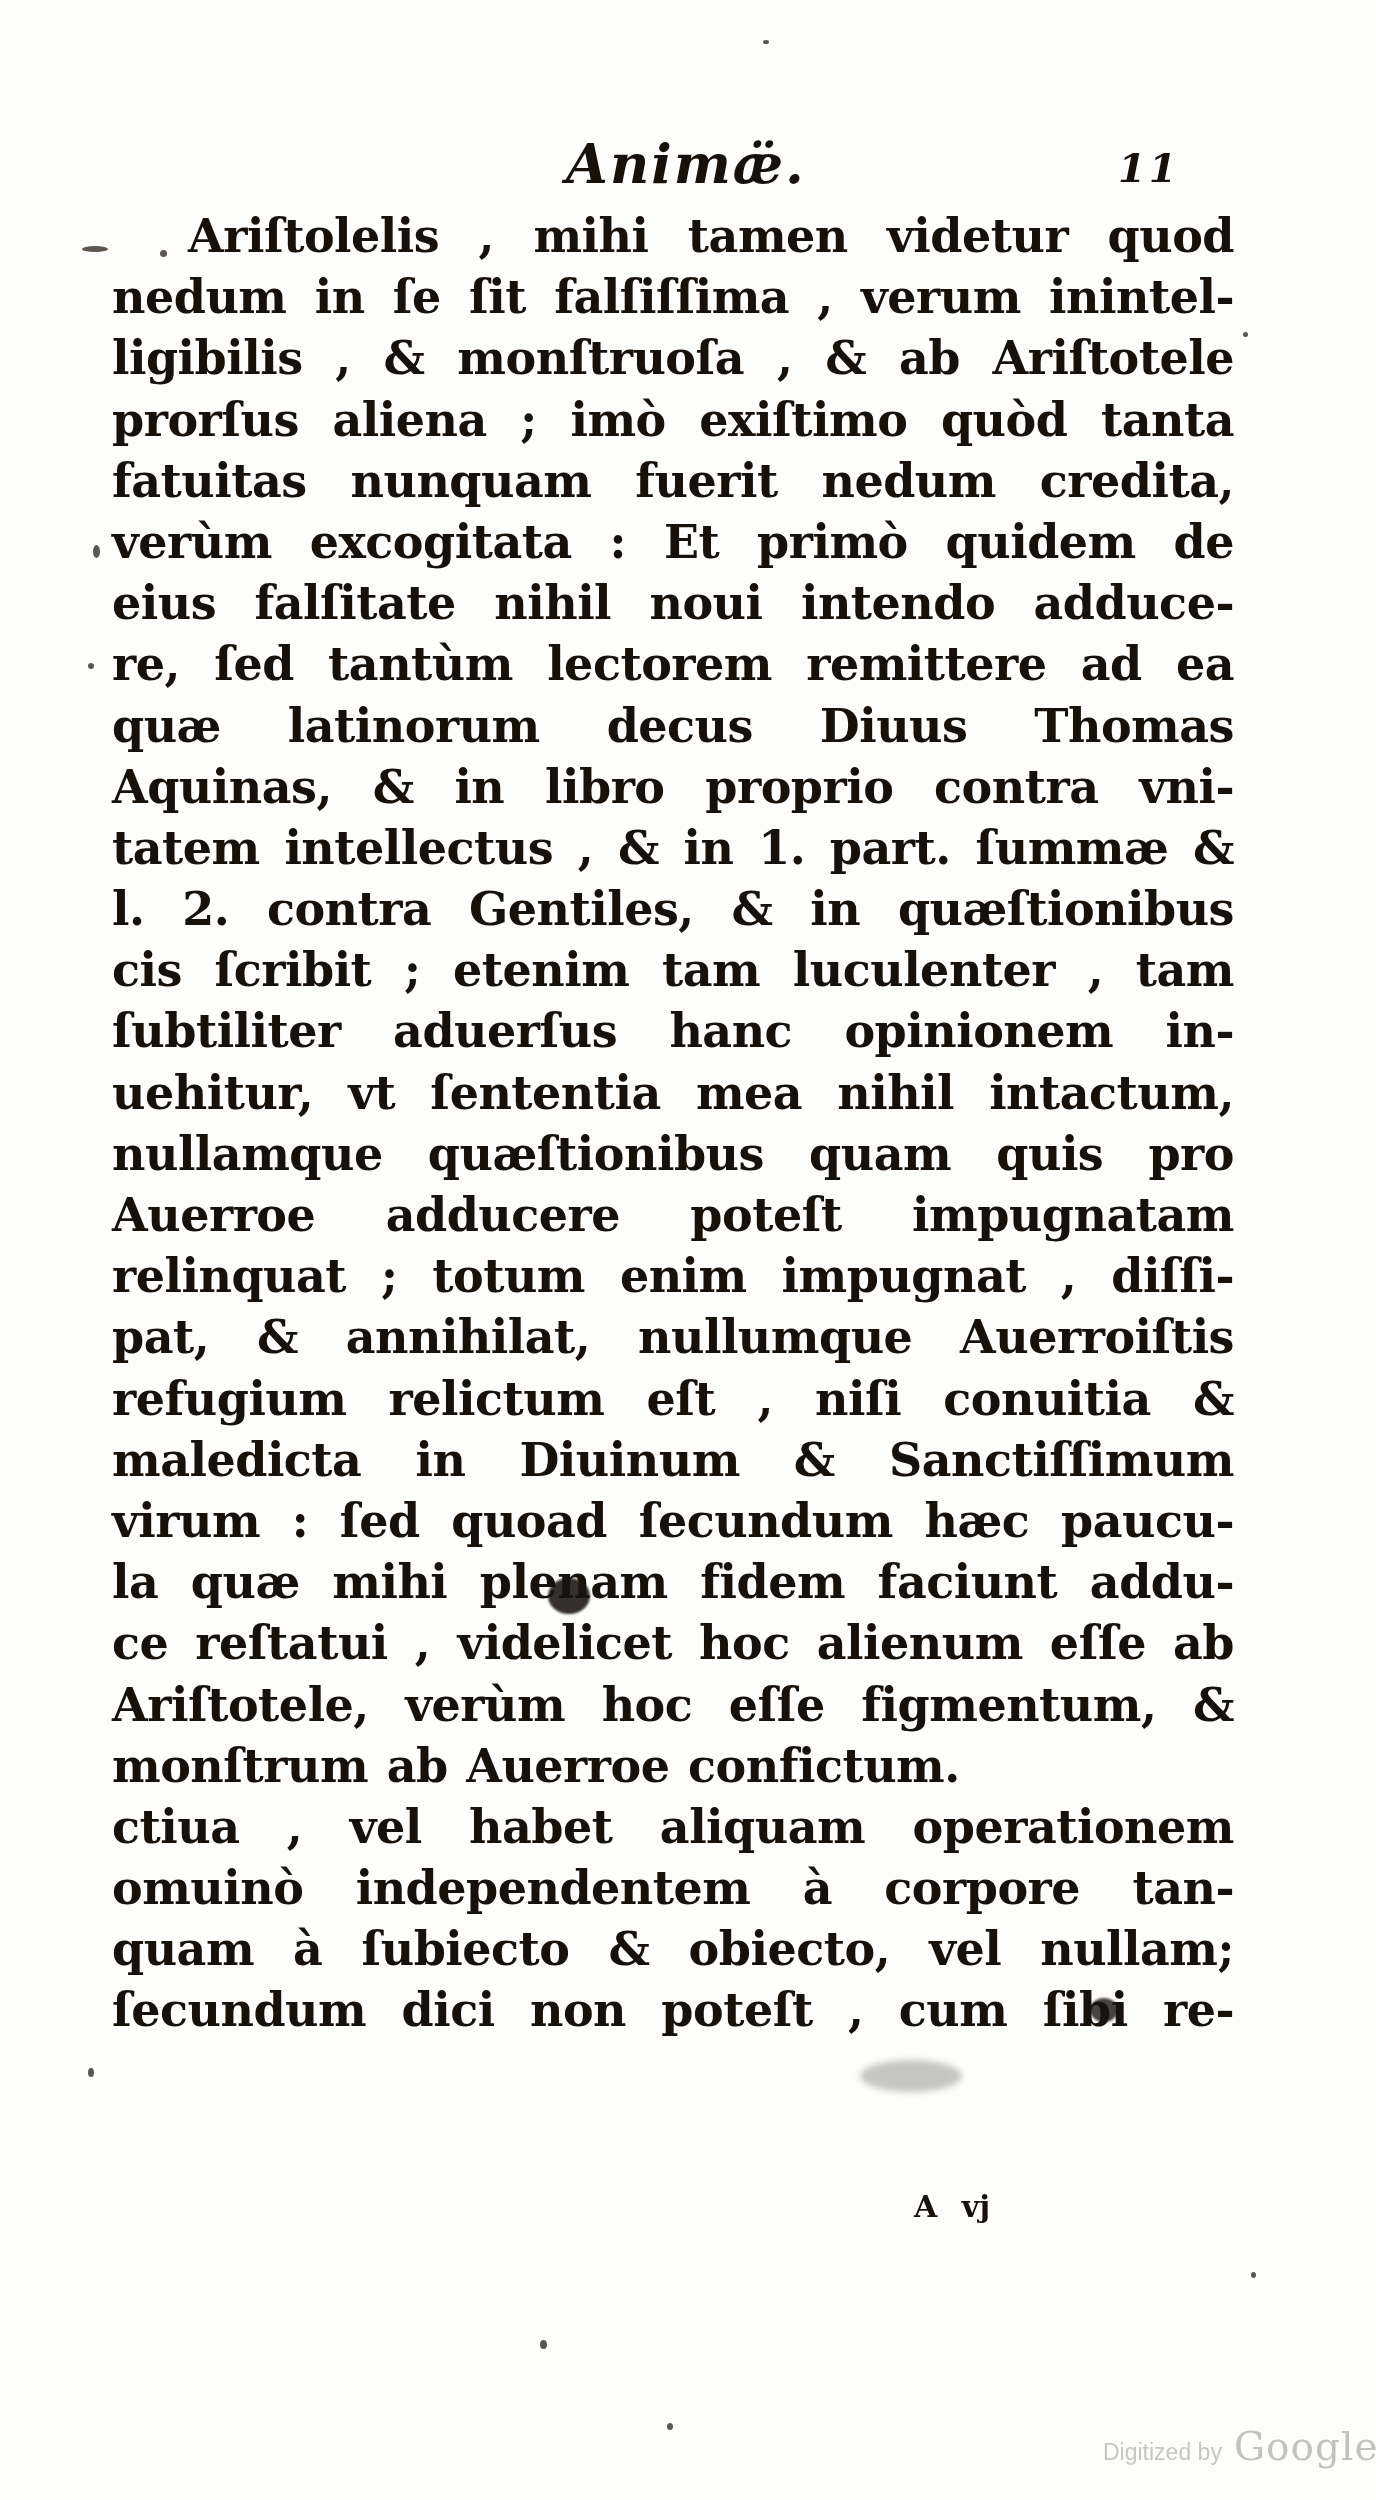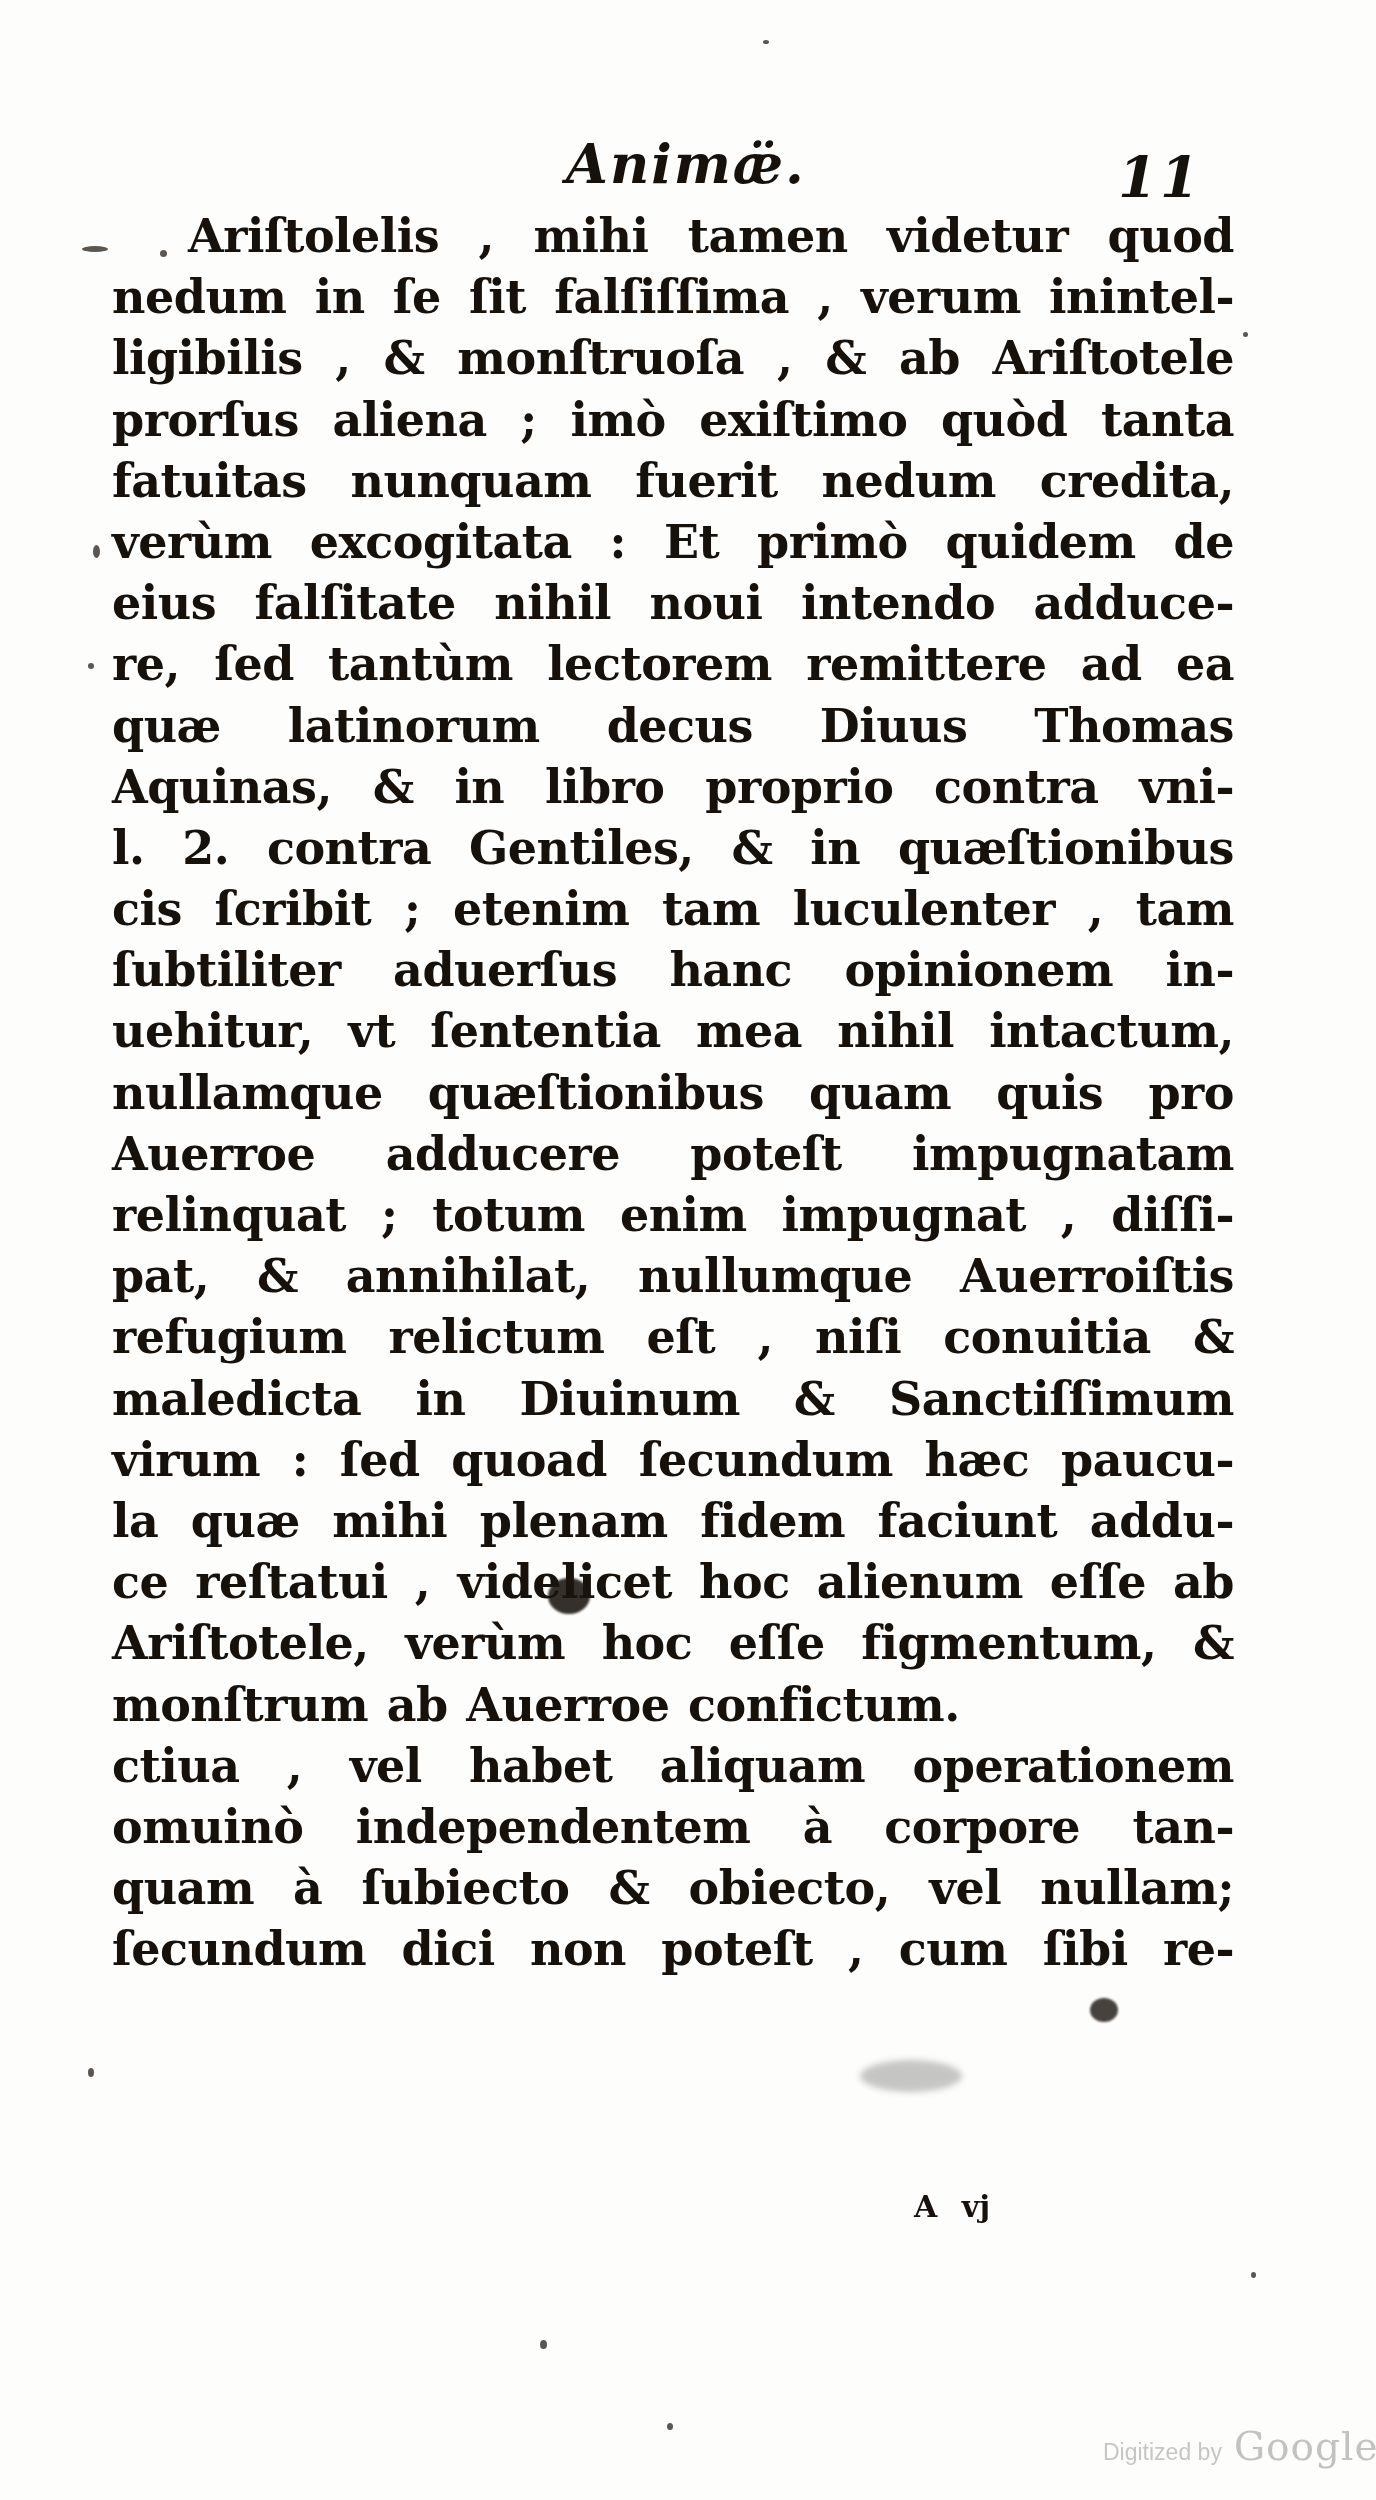--- a/index.html
+++ b/index.html
@@ -16,21 +16,21 @@
     position:absolute;
     left:566px;top:132px;
     font-size:54px;
     font-style:italic;
     font-weight:700;
     letter-spacing:2px;
   }
   .page-number{
     position:absolute;
     left:1118px;top:144px;
-    font-size:56px;
+    font-size:40px;
     font-style:italic;
     font-weight:700;
     letter-spacing:3px;
   }
   .textblock{
     position:absolute;
     left:112px;top:206px;
     width:1122px;
   }
   .line{
@@ -84,20 +84,21 @@
       <div class="line indent">Ariſtolelis , mihi tamen videtur quod</div>
       <div class="line">nedum in ſe ſit falſiſſima , verum inintel-</div>
       <div class="line">ligibilis , &amp; monſtruoſa , &amp; ab Ariſtotele</div>
       <div class="line">prorſus aliena ; imò exiſtimo quòd tanta</div>
       <div class="line">fatuitas nunquam fuerit nedum credita,</div>
       <div class="line">verùm excogitata : Et primò quidem de</div>
       <div class="line">eius falſitate nihil noui intendo adduce-</div>
       <div class="line">re, ſed tantùm lectorem remittere ad ea</div>
       <div class="line">quæ latinorum decus Diuus Thomas</div>
       <div class="line">Aquinas, &amp; in libro proprio contra vni-</div>
+      <div class="line">tatem intellectus , &amp; in 1. part. ſummæ &amp;</div>
       <div class="line">l. 2. contra Gentiles, &amp; in quæſtionibus</div>
       <div class="line">cis ſcribit ; etenim tam luculenter , tam</div>
       <div class="line">ſubtiliter aduerſus hanc opinionem in-</div>
       <div class="line">uehitur, vt ſententia mea nihil intactum,</div>
       <div class="line">nullamque quæſtionibus quam quis pro</div>
       <div class="line">Auerroe adducere poteſt impugnatam</div>
       <div class="line">relinquat ; totum enim impugnat , diſſi-</div>
       <div class="line">pat, &amp; annihilat, nullumque Auerroiſtis</div>
       <div class="line">refugium relictum eſt , niſi conuitia &amp;</div>
       <div class="line">maledicta in Diuinum &amp; Sanctiſſimum</div>

